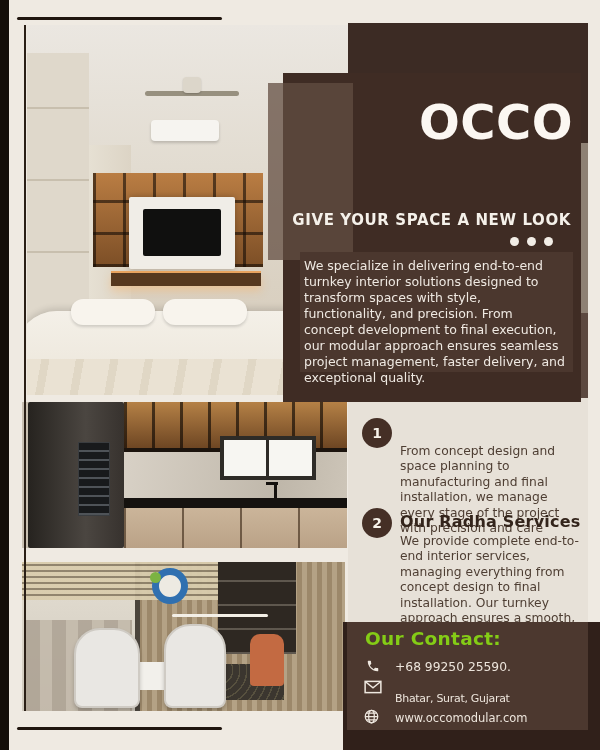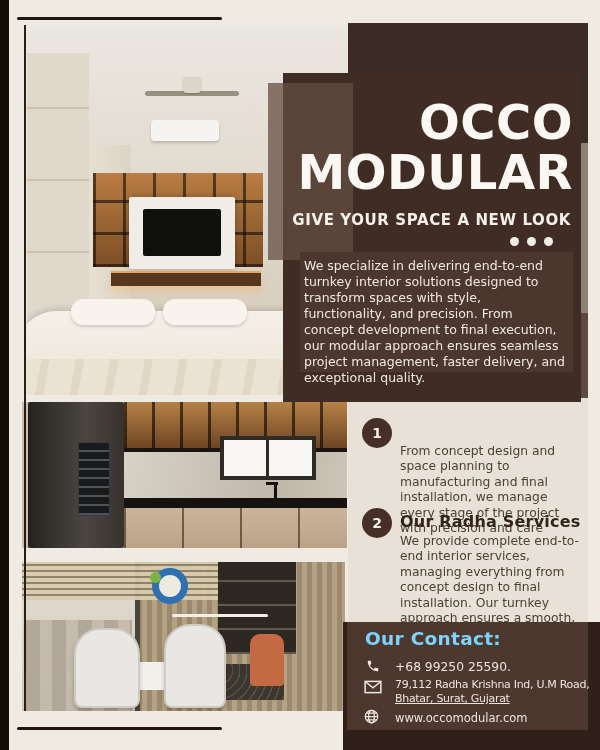--- a/index.html
+++ b/index.html
@@ -87,27 +87,27 @@
   .services-panel{left:348px;top:398px;width:240px;height:224px;background:#E7E1D8;z-index:2;}
   .badge{width:30px;height:30px;border-radius:50%;background:#452F26;color:#F7F2EA;font-weight:bold;font-size:14px;display:flex;align-items:center;justify-content:center;}
   .badge.b1{left:14px;top:20px;} .badge.b2{left:14px;top:110px;}
   .svc-heading{margin:0;color:#33241B;font-size:16px;font-weight:bold;letter-spacing:0.2px;}
   .h1a{left:52px;top:24px;} .h2a{left:52px;top:114px;}
   .svc-body{margin:0;color:#4E3E33;font-size:12.3px;line-height:15.4px;}
   .p1a{left:52px;top:46px;width:180px;} .p2a{left:52px;top:136px;width:184px;}
   
   .footer-dark{left:343px;top:622px;width:257px;height:128px;background:#30201A;z-index:2;}
   .contact-panel{left:347px;top:622px;width:241px;height:108px;background:#4C382F;z-index:3;}
-  .contact-heading{left:18px;top:6px;margin:0;color:#7dd3fc;font-size:18.5px;font-weight:bold;letter-spacing:0.3px;}
+  .contact-heading{left:18px;top:6px;margin:0;color:#84cc16;font-size:18.5px;font-weight:bold;letter-spacing:0.3px;}
   .c-icon{color:#EFE8E0;}
   .ic-phone{left:19px;top:37px;} .ic-mail{left:17px;top:58px;} .ic-globe{left:17px;top:87px;}
   .c-text{color:#EDE5DC;white-space:nowrap;}
   .c-phone{left:48px;top:38px;font-size:12.3px;}
   .c-addr1{left:48px;top:56px;font-size:11px;letter-spacing:-0.3px;}
-  .c-addr2{left:48px;top:70px;font-size:11px;letter-spacing:-0.3px;text-decoration:underline;}
+  .c-addr2{left:48px;top:70px;font-size:11px;letter-spacing:-0.3px;}
   .c-web{left:48px;top:89px;font-size:11.5px;}
 </style>
 </head>
 <body>
 
 <div class="poster">
 
   <div class="abs left-bar"></div>
   <div class="abs h-line top-line"></div>
   <div class="abs h-line bottom-line"></div>
@@ -157,21 +157,20 @@
     <div class="abs of-orange"></div>
   </div>
 
   <div class="abs backdrop-a"></div>
   <div class="abs taupe-strip"></div>
   <div class="abs side-strip"></div>
 
   <div class="abs title-panel">
     <div class="abs panel-step"></div>
     <div class="abs brand-line line1">OCCO</div>
-    <div class="abs brand-line line2">MODULAR</div>
     <div class="abs tagline">GIVE YOUR SPACE A NEW LOOK</div>
     <div class="abs dots">
       <span></span>
       <span></span>
       <span></span>
     </div>
     <div class="abs intro-box">
       <p class="intro-text">We specialize in delivering end-to-end turnkey interior solutions designed to transform spaces with style, functionality, and precision. From concept development to final execution, our modular approach ensures seamless project management, faster delivery, and exceptional quality.</p>
     </div>
   </div>
@@ -190,21 +189,20 @@
 
     <svg class="abs c-icon ic-phone" width="14" height="14" viewBox="0 0 24 24">
       <path fill="currentColor" d="M6.62 10.79c1.44 2.83 3.76 5.14 6.59 6.59l2.2-2.2c.27-.27.67-.36 1.02-.24 1.12.37 2.33.57 3.57.57.55 0 1 .45 1 1V20c0 .55-.45 1-1 1-9.39 0-17-7.61-17-17 0-.55.45-1 1-1h3.5c.55 0 1 .45 1 1 0 1.25.2 2.45.57 3.57.11.35.03.74-.25 1.02l-2.2 2.2z"></path>
     </svg>
     <span class="abs c-text c-phone">+68 99250 25590.</span>
 
     <svg class="abs c-icon ic-mail" width="18" height="14" viewBox="0 0 24 18">
       <rect x="1.5" y="1.5" width="21" height="15" fill="none" stroke="currentColor" stroke-width="2"></rect>
       <path d="M2 2 L12 10 L22 2" fill="none" stroke="currentColor" stroke-width="2"></path>
     </svg>
-    <span class="abs c-text c-addr1">79,112 Radha Krishna Ind, U.M Road,</span>
     <span class="abs c-text c-addr2">Bhatar, Surat, Gujarat</span>
 
     <svg class="abs c-icon ic-globe" width="15" height="15" viewBox="0 0 24 24">
       <circle cx="12" cy="12" r="10" fill="none" stroke="currentColor" stroke-width="2"></circle>
       <ellipse cx="12" cy="12" rx="4.5" ry="10" fill="none" stroke="currentColor" stroke-width="2"></ellipse>
       <path d="M2 12 H22 M3.5 6.5 H20.5 M3.5 17.5 H20.5" fill="none" stroke="currentColor" stroke-width="2"></path>
     </svg>
     <span class="abs c-text c-web">www.occomodular.com</span>
   </div>
 

